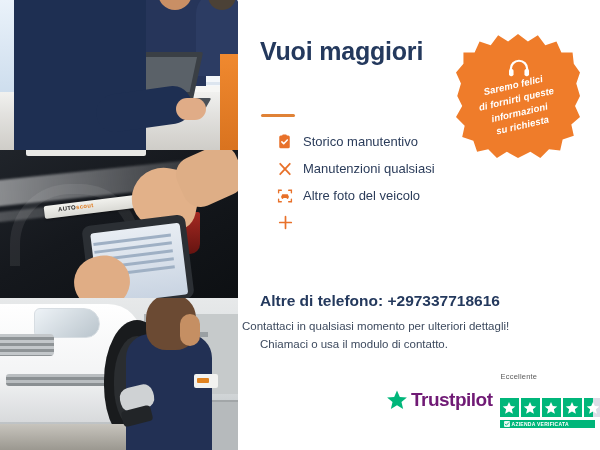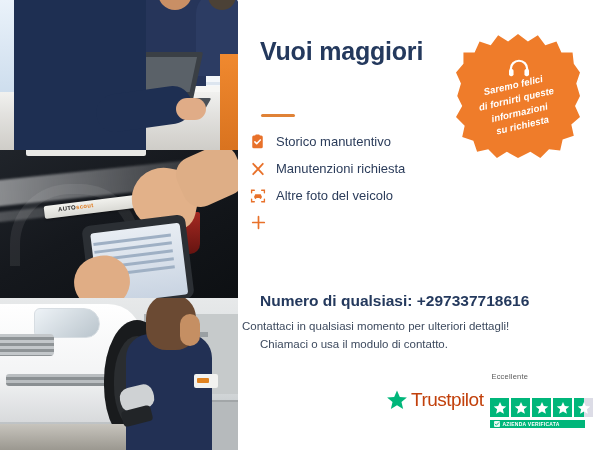--- a/index.html
+++ b/index.html
@@ -235,21 +235,21 @@
     font-size: 9.5px;
     line-height: 1.45;
     font-weight: bold;
     font-style: italic;
     letter-spacing: .1px;
   }
 
   
   .features {
     position: absolute;
-    left: 12px;
+    left: 39px;
     top: 128px;
     width: 250px;
     list-style: none;
     margin: 0;
     padding: 0;
   }
   .feature {
     display: flex;
     align-items: center;
     height: 27px;
@@ -304,22 +304,22 @@
     left: 148px;
     top: 372px;
     display: flex;
     align-items: center;
     gap: 7px;
   }
   .tp-logo { display: flex; align-items: center; gap: 3px; }
   .tp-star-logo { width: 22px; height: 22px; color: #00b67a; }
   .tp-word {
     font-size: 19px;
-    font-weight: normal;
-    color: #c2410c;
+    font-weight: bold;
+    color: #701a75;
     letter-spacing: -0.5px;
   }
   .tp-right { display: flex; flex-direction: column; align-items: flex-start; }
   .tp-rating-label {
     font-size: 7.5px;
     color: #5b5b5b;
     margin: 0 0 17px 1px;
     letter-spacing: .2px;
   }
   .tp-stars { display: flex; gap: 2px; }
@@ -460,21 +460,21 @@
         <span class="flabel">Storico manutentivo</span>
       </li>
 
       <li class="feature">
         <span class="ficon">
           <svg viewBox="0 0 20 20" width="16" height="16">
             <path d="M4 3.5l12 13M16 3.5l-12 13" fill="none" stroke="#e8712a" stroke-width="2.2" stroke-linecap="round"></path>
             <circle cx="10" cy="10" r="1.6" fill="#e8712a"></circle>
           </svg>
         </span>
-        <span class="flabel">Manutenzioni richiesta</span>
+        <span class="flabel">Manutenzioni qualsiasi</span>
       </li>
 
 
       <li class="feature">
         <span class="ficon">
           <svg viewBox="0 0 20 20" width="16" height="16">
             <path d="M2 6V2.8h3.4M18 6V2.8h-3.4M2 14v3.2h3.4M18 14v3.2h-3.4" fill="none" stroke="#e8712a" stroke-width="1.7" stroke-linecap="round"></path>
             <path d="M5.4 12.4h9.2v-2.1l-1.2-2.5H6.6L5.4 10.3z" fill="#e8712a"></path>
             <rect x="6" y="12.4" width="1.8" height="1.2" fill="#e8712a"></rect>
             <rect x="12.2" y="12.4" width="1.8" height="1.2" fill="#e8712a"></rect>
@@ -487,21 +487,21 @@
         <span class="ficon">
           <svg viewBox="0 0 20 20" width="17" height="17">
             <path d="M10 3.2v13.6M3.2 10h13.6" fill="none" stroke="#e8712a" stroke-width="2" stroke-linecap="round"></path>
           </svg>
         </span>
       </li>
 
     </ul>
 
     <div class="phone-line">
-      <span>Numero di qualsiasi:</span>
+      <span>Altre di telefono:</span>
       <span>+297337718616</span>
     </div>
 
     <div class="sub1">Contattaci in qualsiasi momento per ulteriori dettagli!</div>
     <div class="sub2">Chiamaci o usa il modulo di contatto.</div>
 
     <div class="trustpilot">
       <div class="tp-logo">
         <svg class="tp-star-logo" viewBox="0 0 24 24">
           <path d="M12 1.6l3.1 7.1 7.7.6-5.9 5 1.8 7.5L12 17.8 5.3 21.8l1.8-7.5-5.9-5 7.7-.6z" fill="#00b67a"></path>

